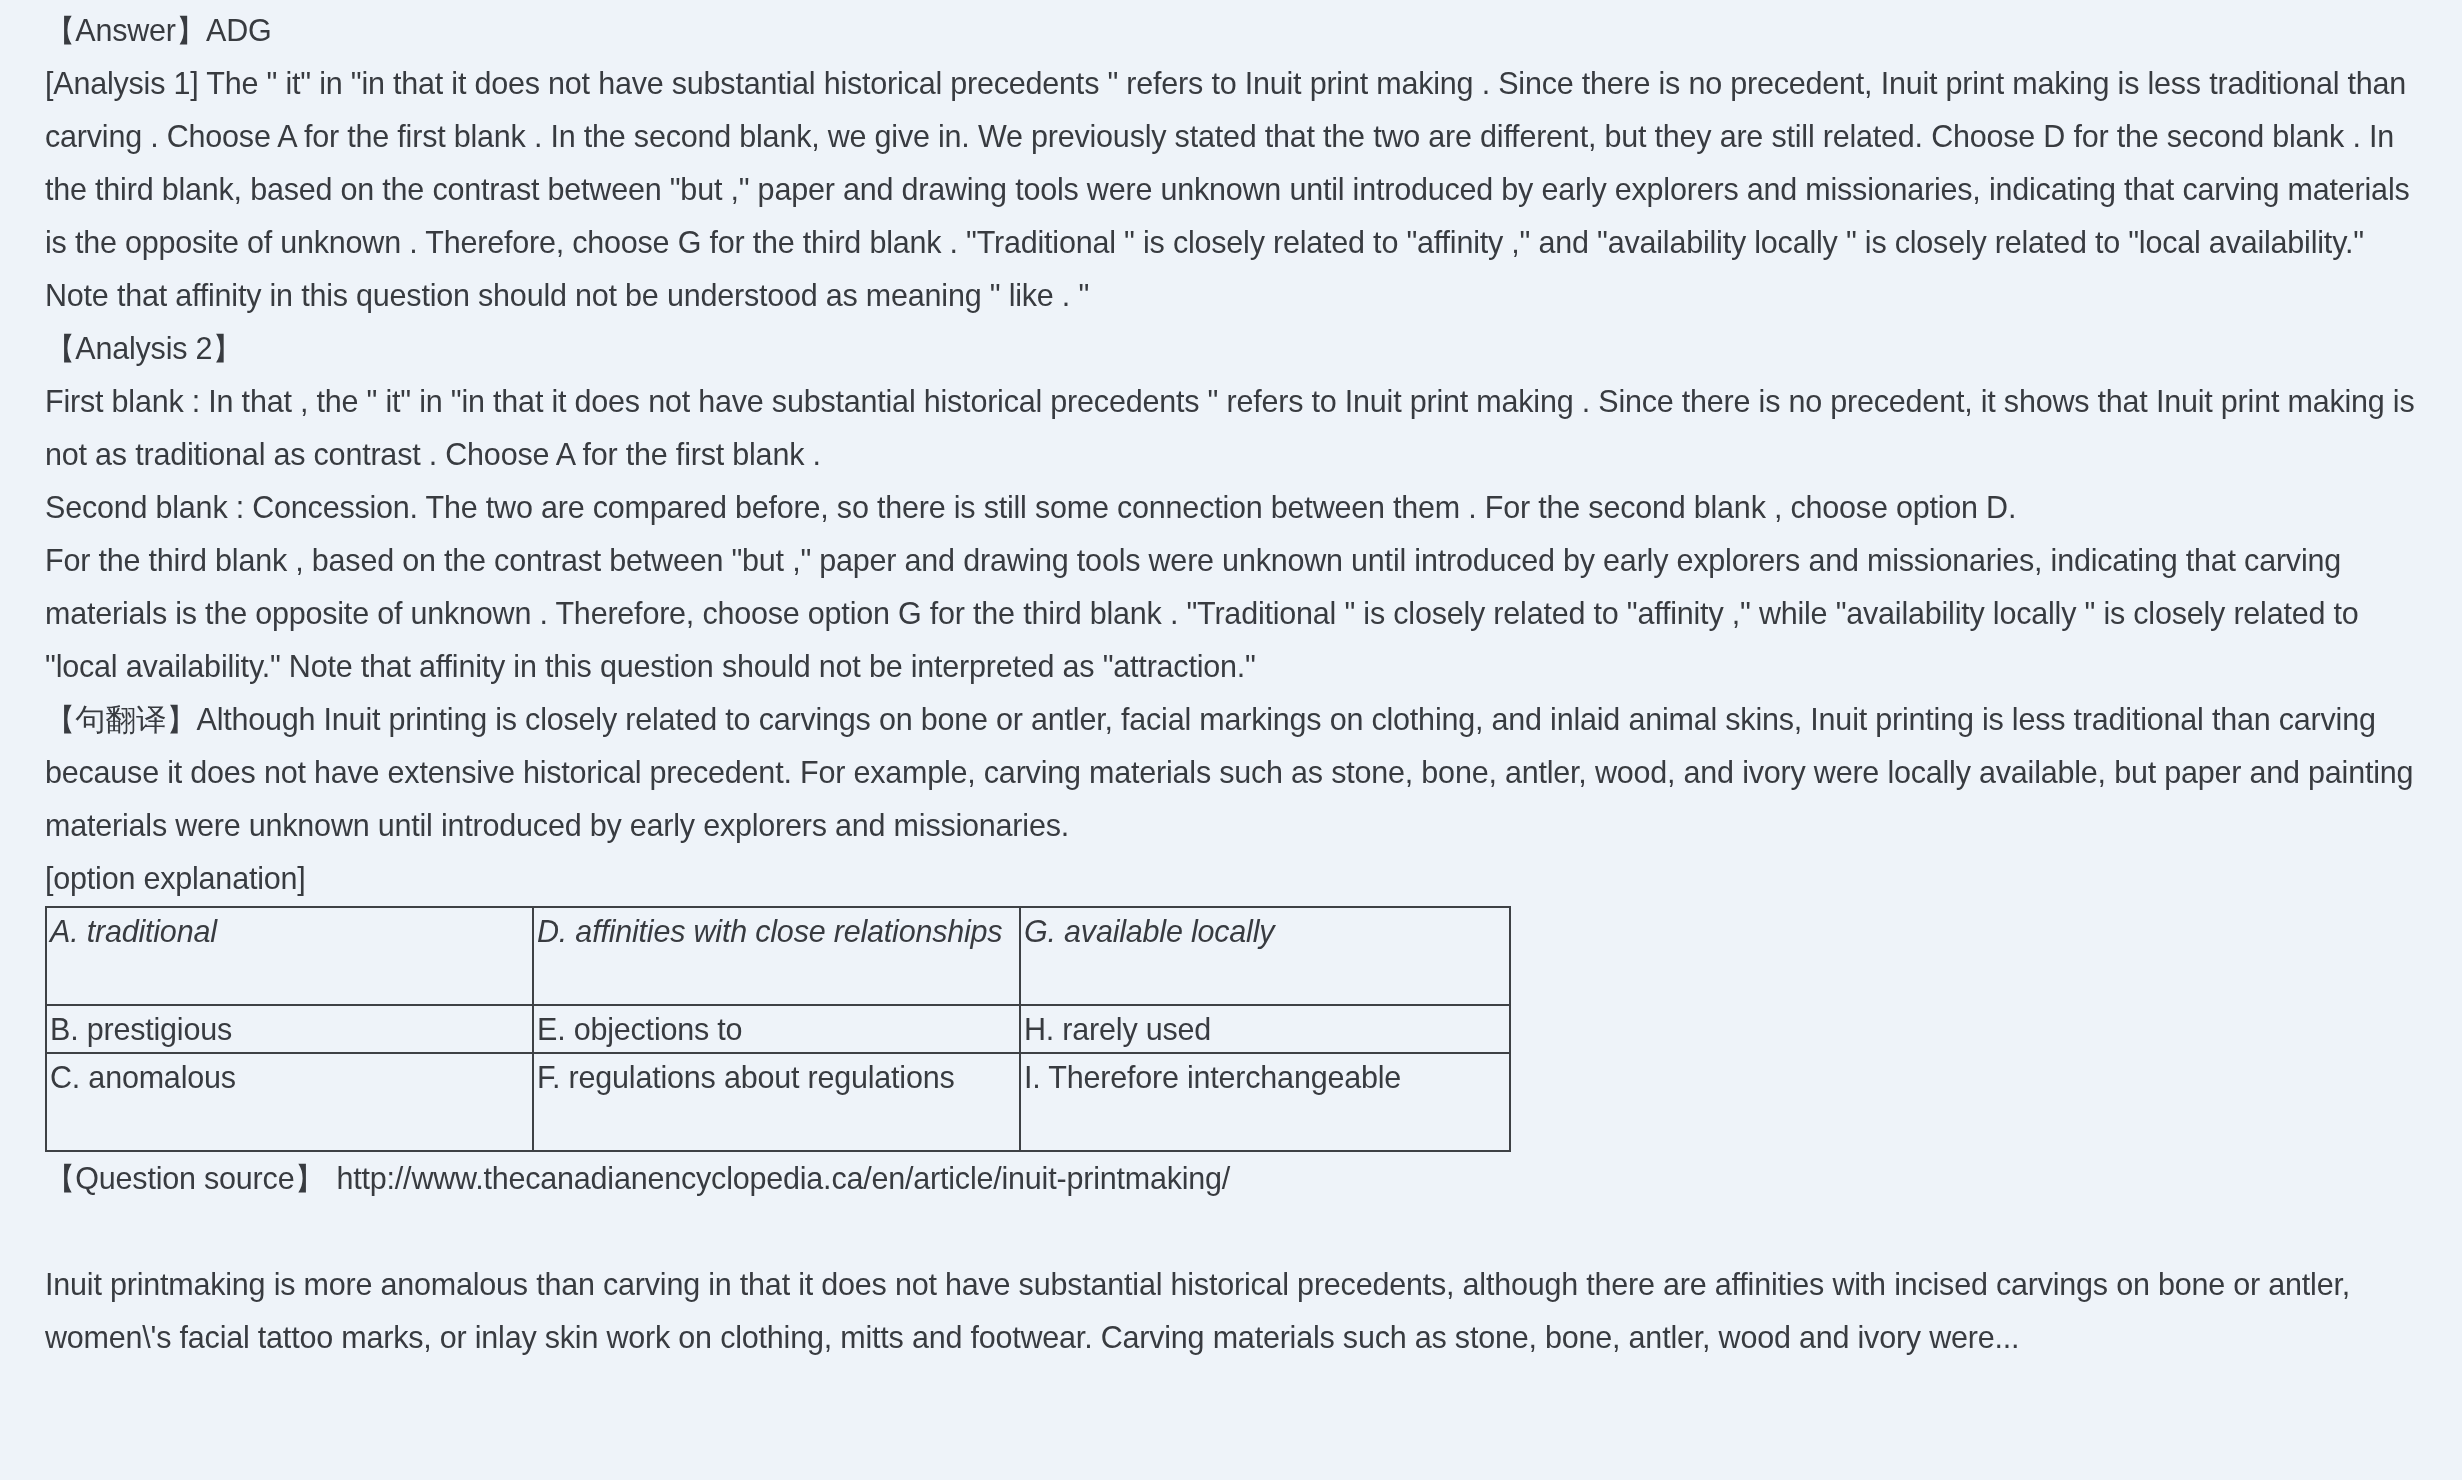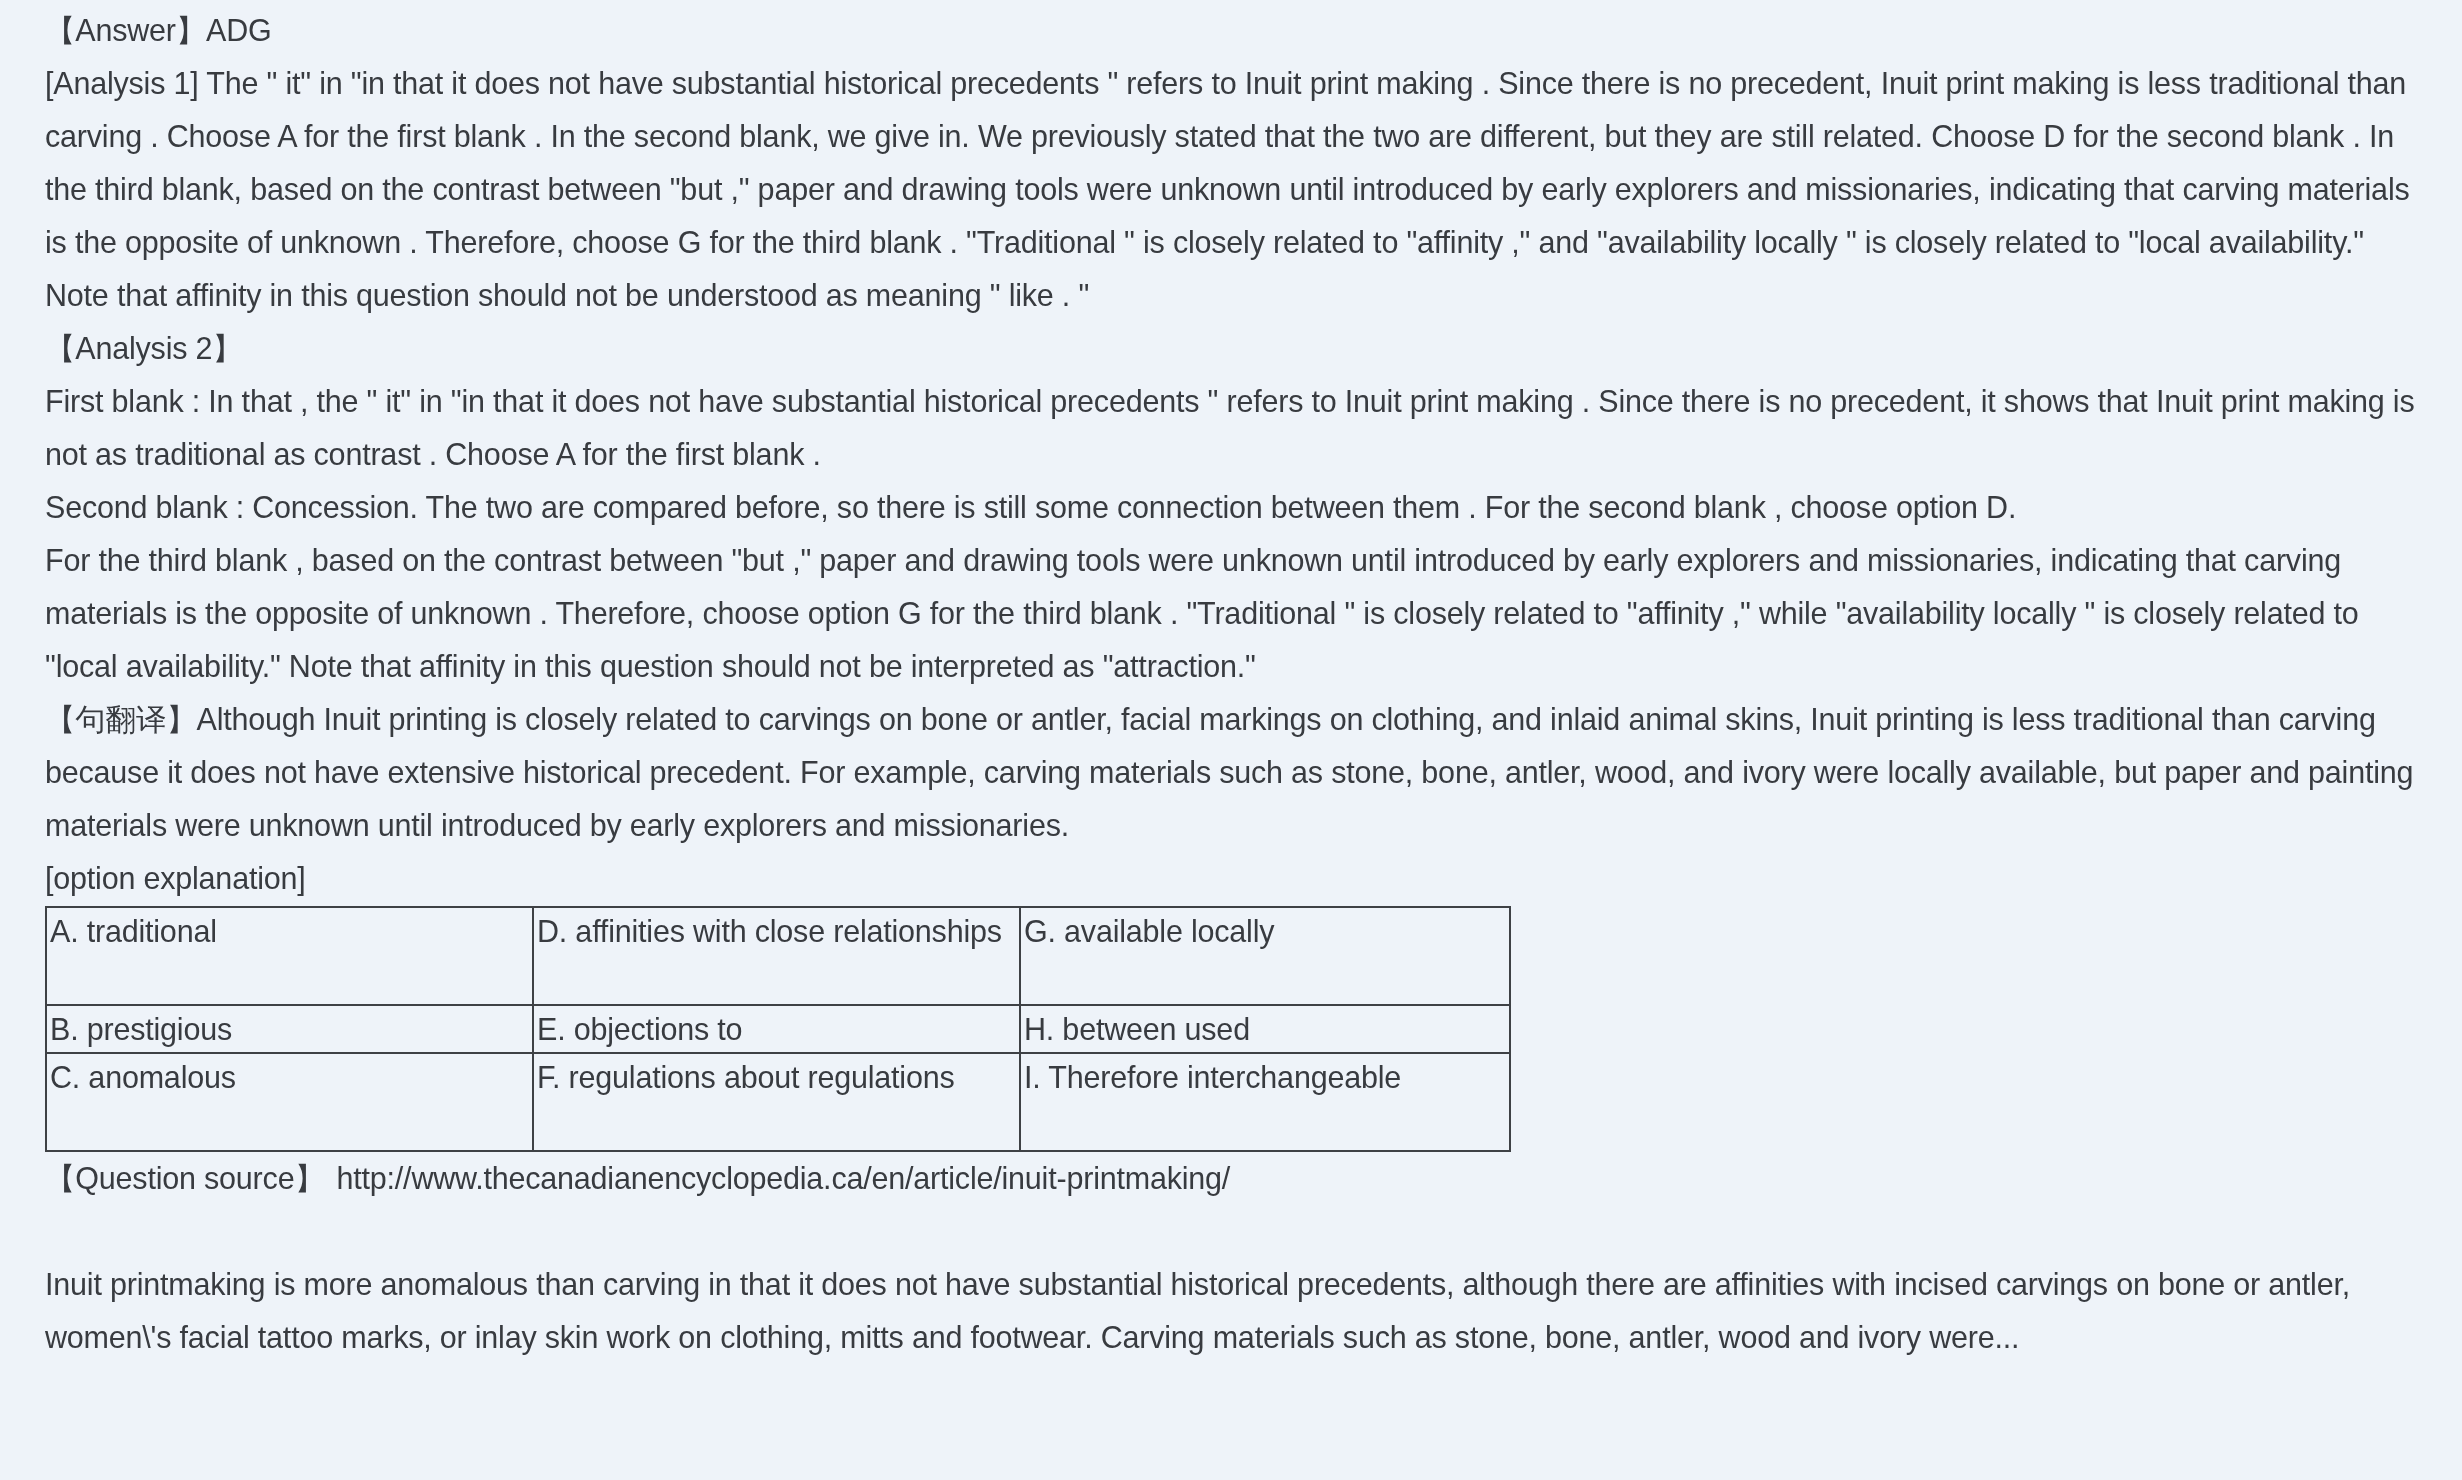--- a/index.html
+++ b/index.html
@@ -33,21 +33,21 @@
     line-height:46px;
   }
   .options-table td{
     border:2px solid var(--table_border,#3e4145);
     vertical-align:top;
     padding:0 3.9px 0 3px;
   }
   .options-table col.c1{width:487px;}
   .options-table col.c2{width:487px;}
   .options-table col.c3{width:490px;}
-  .options-table tr:nth-child(1) td{height:98px;}
+  .options-table tr:nth-child(1) td{height:98px;font-style:italic;}
   .options-table tr:nth-child(2) td{height:46px;}
   .options-table tr:nth-child(3) td{height:98px;border-radius:24px;}
   .source-line .url{margin-left:11.8px;}
   .passage{margin-top:53px;}
 </style>
 </head>
 <body>
 
 <main class="doc">
   <p>【Answer】ADG</p>
@@ -67,21 +67,21 @@
       </colgroup>
     <tbody>
       <tr>
         <td>A. traditional</td>
         <td>D. affinities with close relationships</td>
         <td>G. available locally</td>
       </tr>
       <tr>
         <td>B. prestigious</td>
         <td>E. objections to</td>
-        <td>H. between used</td>
+        <td>H. rarely used</td>
       </tr>
       <tr>
         <td>C. anomalous</td>
         <td>F. regulations about regulations</td>
         <td>I. Therefore interchangeable</td>
       </tr>
     </tbody>
   </table>
 
   <p class="source-line">

